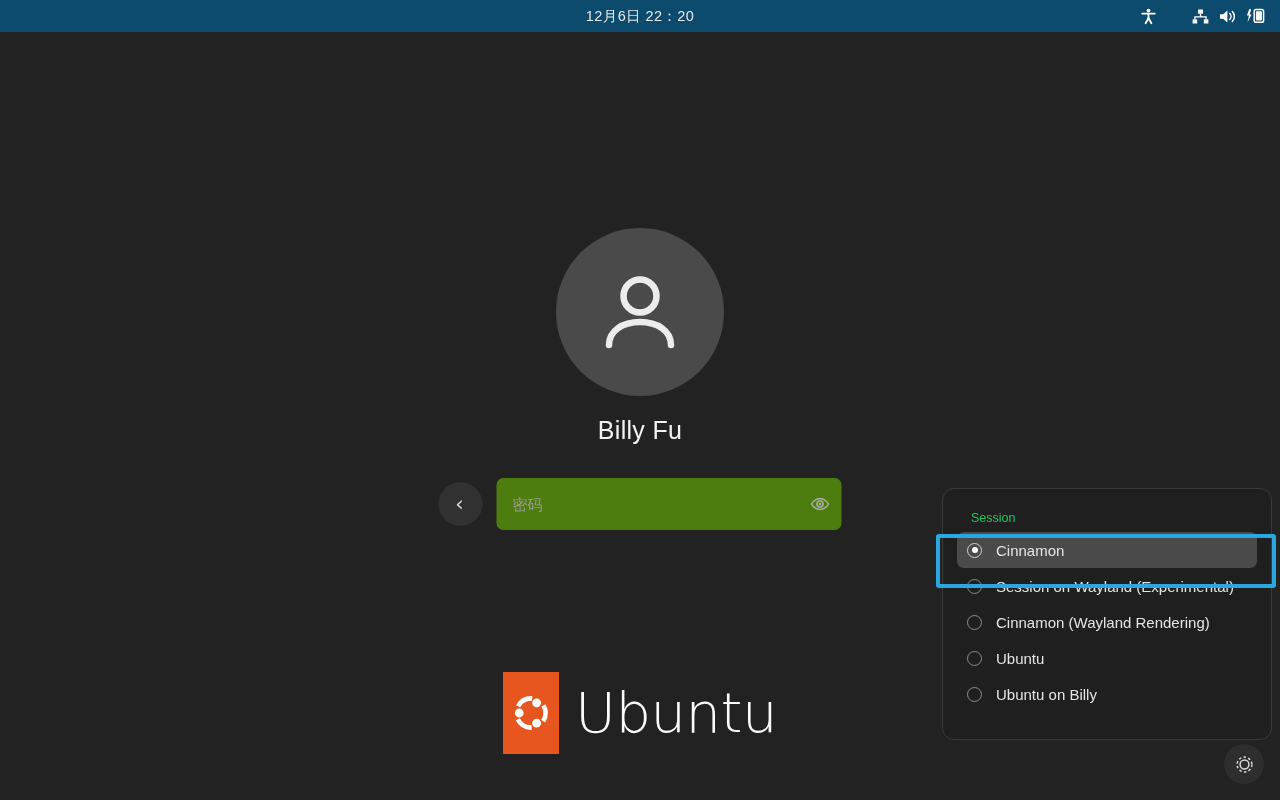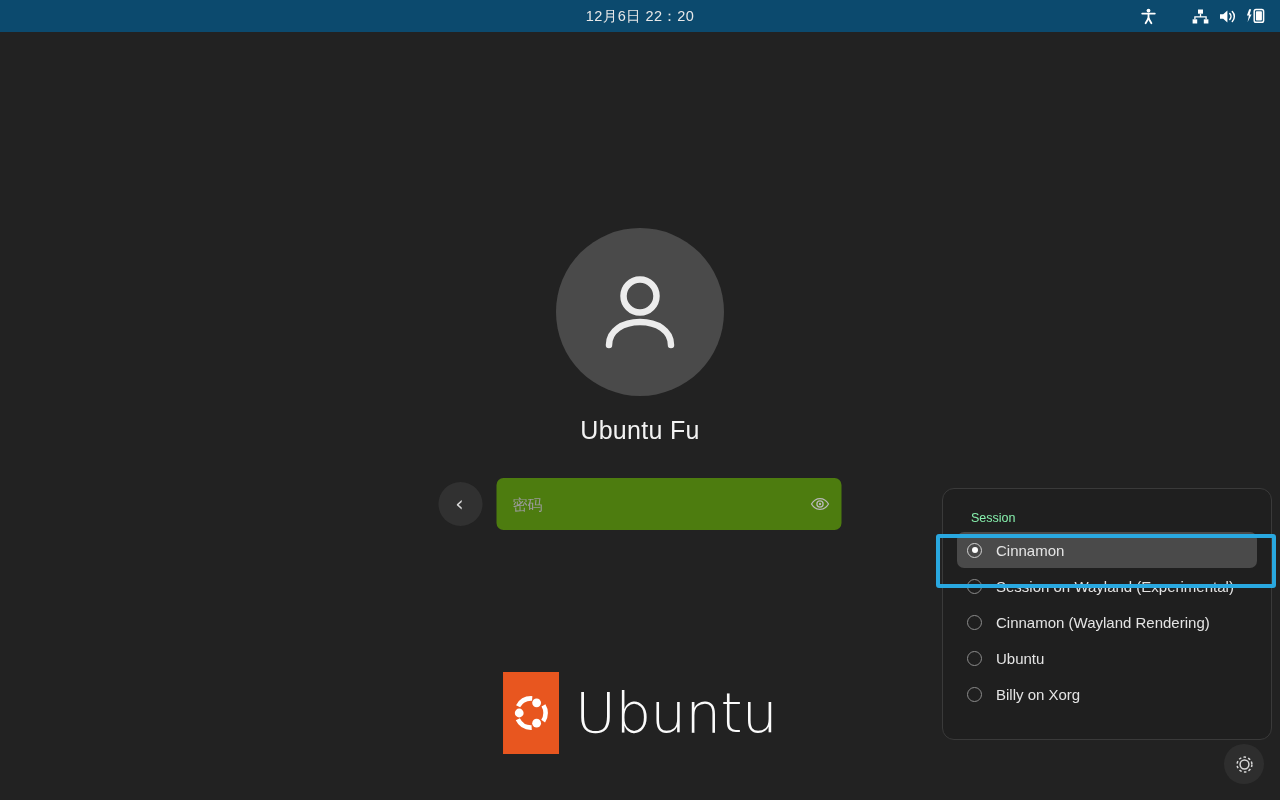--- a/index.html
+++ b/index.html
@@ -99,21 +99,21 @@
   
   .session-panel {
     position:absolute; left:942px; top:488px;
     width:330px; height:252px;
     background:#1f1f1f;
     border:1px solid #3a3a3a;
     border-radius:12px;
     padding:22px 0 0 0;
   }
   .session-title {
-    color:#86efac; font-size:12.5px;
+    color:#22c55e; font-size:12.5px;
     padding-left:28px; margin-bottom:7px; user-select:none;
   }
   .session-list { display:flex; flex-direction:column; }
   .session-item {
     display:flex; align-items:center; gap:14px;
     height:36px; margin:0 14px; padding:0 10px;
     border-radius:7px; cursor:pointer;
   }
   .session-item.selected { background:#4a4a4a; }
   .radio {
@@ -194,21 +194,21 @@
     </div>
   </div>
 
   <div class="avatar">
     <svg width="96" height="96" viewBox="0 0 96 96" fill="none">
       <circle cx="48" cy="32" r="16.5" stroke="#ececec" stroke-width="6.5" fill="none"></circle>
       <path d="M17 81c0-14.4 13.9-23 31-23s31 8.6 31 23" stroke="#ececec" stroke-width="6.5" stroke-linecap="round" fill="none"></path>
     </svg>
   </div>
 
-  <div class="username">Ubuntu Fu</div>
+  <div class="username">Billy Fu</div>
 
   <div class="pw-row">
     <button class="back-btn">
       <span class="chev">‹</span>
     </button>
     <div class="pw-wrap">
       <input class="pw-input" type="password" placeholder="密码" style="">
       <button class="eye-btn">
         <svg width="19" height="14" viewBox="0 0 19 14" fill="none">
           <path d="M1 7s3.3-5.4 8.5-5.4S18 7 18 7s-3.3 5.4-8.5 5.4S1 7 1 7z" stroke="currentColor" stroke-width="1.3" fill="none"></path>
@@ -254,21 +254,21 @@
         <span class="session-label">Cinnamon (Wayland Rendering)</span>
       </div>
 
       <div class="session-item">
         <span class="radio"></span>
         <span class="session-label">Ubuntu</span>
       </div>
 
       <div class="session-item">
         <span class="radio"></span>
-        <span class="session-label">Billy on Xorg</span>
+        <span class="session-label">Ubuntu on Billy</span>
       </div>
 
     </div>
   </div>
 
   <div class="focus-ring"></div>
 
   <button class="settings-btn">
     <svg width="19" height="19" viewBox="0 0 19 19" fill="none">
       <circle cx="9.5" cy="9.5" r="4.4" stroke="currentColor" stroke-width="1.5" fill="none"></circle>

